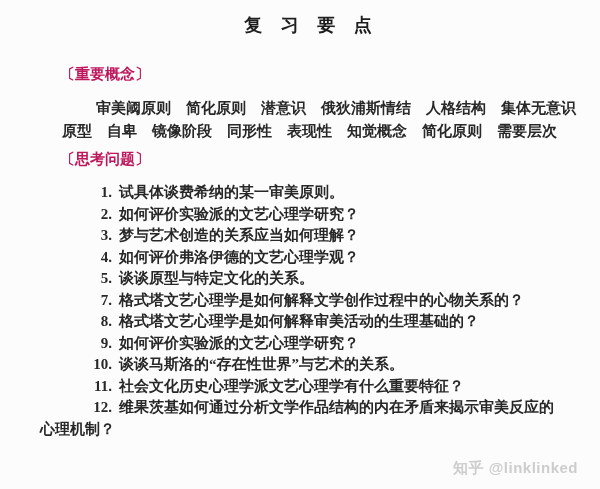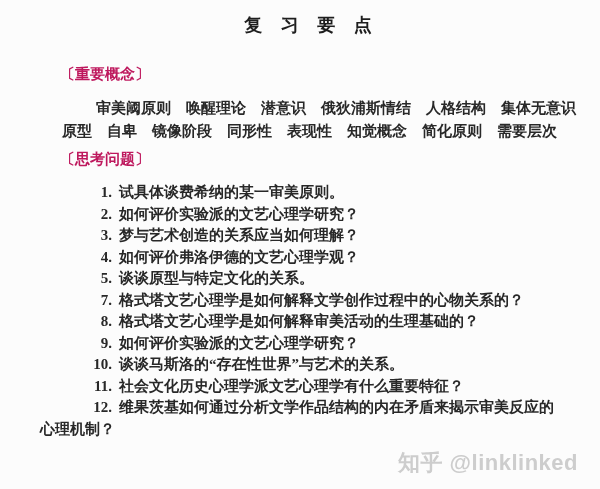--- a/index.html
+++ b/index.html
@@ -56,37 +56,37 @@
     width: 34px;
     text-align: right;
     margin-right: 7px;
     text-indent: 0;
   }
   .watermark {
     position: absolute;
     right: 22px;
     bottom: 11px;
     font-family: "Liberation Sans", "DejaVu Sans", sans-serif;
-    font-size: 22px;
+    font-size: 15px;
     font-weight: bold;
     color: #cdcdcd;
     letter-spacing: 0.5px;
   }
 </style>
 </head>
 <body>
 
 <div class="page">
 
   <h1 class="title">复 习 要 点</h1>
 
   <div class="heading h1">〔重要概念〕</div>
 
   <div class="concepts">
-    <div class="cline indent">审美阈原则　唤醒理论　潜意识　俄狄浦斯情结　人格结构　集体无意识</div>
+    <div class="cline indent">审美阈原则　简化原则　潜意识　俄狄浦斯情结　人格结构　集体无意识</div>
     <div class="cline">原型　自卑　镜像阶段　同形性　表现性　知觉概念　简化原则　需要层次</div>
   </div>
 
   <div class="heading h2">〔思考问题〕</div>
 
   <div class="questions">
     <div class="question"><span class="qnum">1.</span><span>试具体谈费希纳的某一审美原则。</span></div>
     <div class="question"><span class="qnum">2.</span><span>如何评价实验派的文艺心理学研究？</span></div>
     <div class="question"><span class="qnum">3.</span><span>梦与艺术创造的关系应当如何理解？</span></div>
     <div class="question"><span class="qnum">4.</span><span>如何评价弗洛伊德的文艺心理学观？</span></div>

